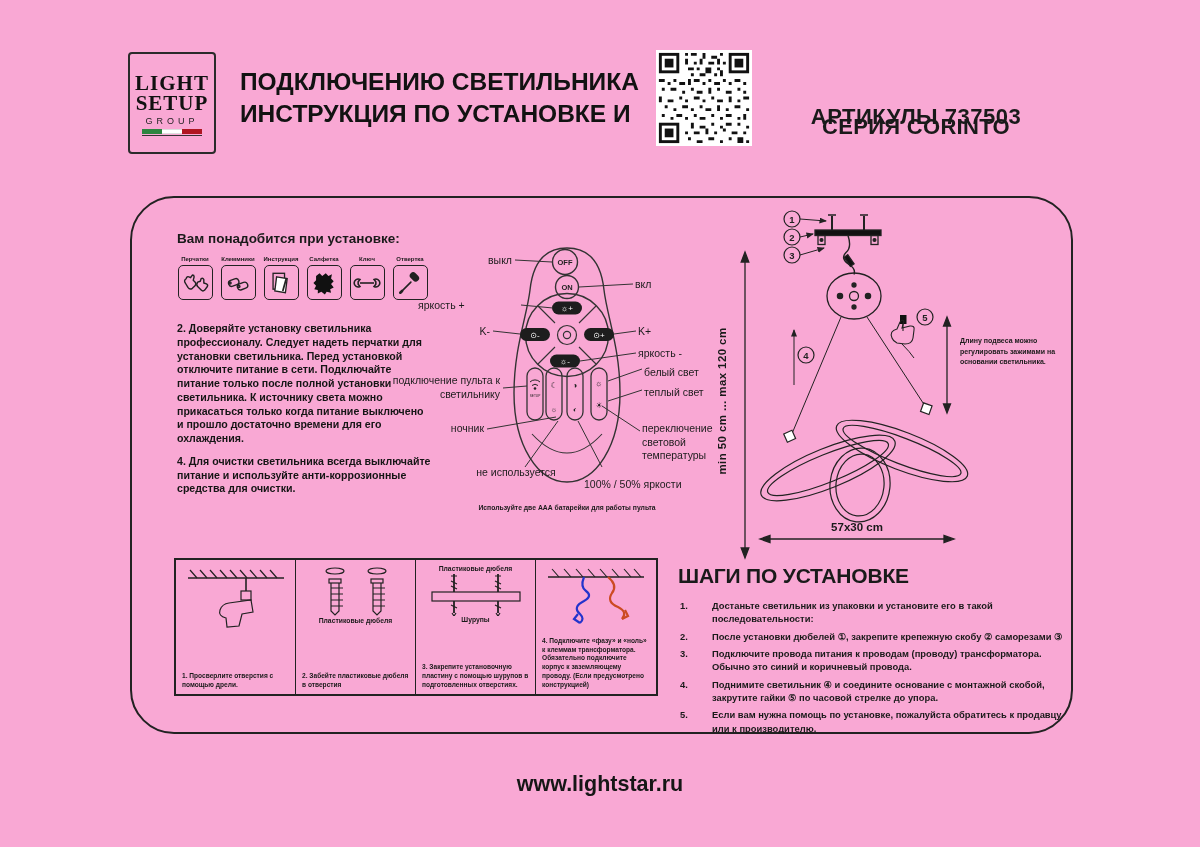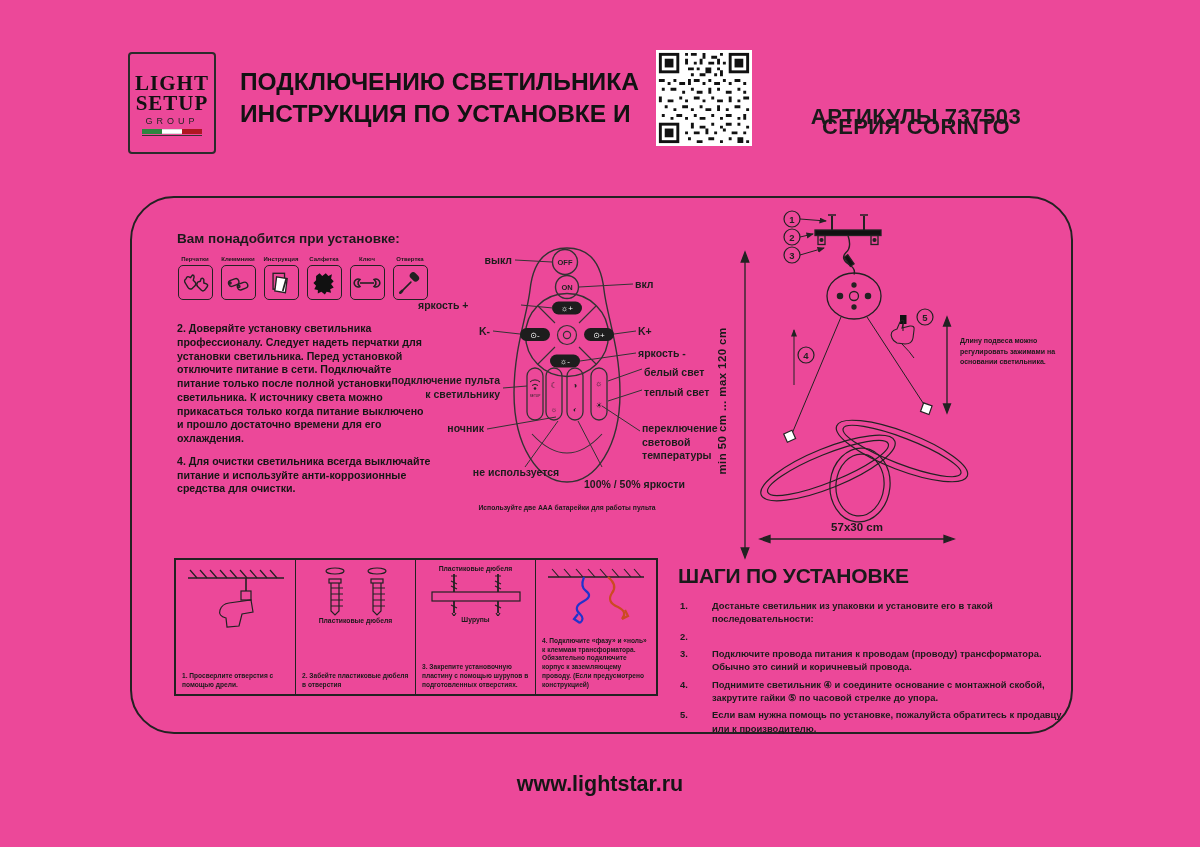--- a/index.html
+++ b/index.html
@@ -1,17 +1,17 @@
 <!DOCTYPE html>
 <html><head>
 <meta charset="utf-8">
 <style>
   * { margin:0; padding:0; box-sizing:border-box; }
   body { background:#fff; }
-  .page { position:relative; width:1200px; height:847px; background:#ec4899;
+  .page { position:relative; width:1200px; height:847px; background:#f9a8d4;
           font-family:"Liberation Sans", sans-serif; color:#1a1a1a; overflow:hidden; }
 
   
   .logo { position:absolute; left:128px; top:52px; width:88px; height:102px;
           border:2px solid #2b2b2b; border-radius:4px; display:flex; flex-direction:column;
           align-items:center; justify-content:center; padding-top:4px; }
   .logo-word { font-family:"Liberation Serif", serif; font-weight:700; font-size:21px;
                line-height:0.92; letter-spacing:1px; color:#111; }
   .logo-group { font-size:9px; letter-spacing:4px; margin-top:3px; color:#222; font-weight:400; }
   .logo-flag { display:flex; width:60px; height:5px; margin-top:3px; }
@@ -38,21 +38,21 @@
   .tool-label { font-size:6px; font-weight:700; height:9px; white-space:nowrap; }
   .tool-box { width:35px; height:35px; border:1.8px solid #222; border-radius:5px;
               display:flex; align-items:center; justify-content:center; }
   .safety { left:45px; top:124px; width:254px; }
   .safety p { font-size:10.6px; font-weight:700; line-height:1.3; margin-bottom:9px; color:#151515; }
 
   
   .diagram-svg { position:absolute; left:0; top:0; pointer-events:none; }
 
   
-  .rlabel { position:absolute; font-size:10.5px; font-weight:700; color:#1c1c1c; white-space:nowrap; }
+  .rlabel { position:absolute; font-size:10.5px; font-weight:400; color:#1c1c1c; white-space:nowrap; }
   .rlabel.wrap { white-space:normal; line-height:1.3; }
   .lbl-off        { left:280px; top:56px;  width:100px; text-align:right; }
   .lbl-on         { left:503px; top:80px; }
   .lbl-brightp    { left:286px; top:101px; width:100px; text-align:left; }
   .lbl-kminus     { left:258px; top:127px; width:100px; text-align:right; }
   .lbl-kplus      { left:506px; top:127px; }
   .lbl-brightm    { left:506px; top:149px; }
   .lbl-pair       { left:256px; top:176px; width:112px; text-align:right; }
   .lbl-night      { left:252px; top:224px; width:100px; text-align:right; }
   .lbl-notused    { left:328px; top:268px; width:112px; text-align:center; }
@@ -448,20 +448,21 @@
     </div>
 
     <div class="abs steps">
       <div class="steps-head">ШАГИ ПО УСТАНОВКЕ</div>
       <div class="step">
         <span class="step-num">1.</span>
         <span>Достаньте светильник из упаковки и установите его в такой последовательности:</span>
       </div>
       <div class="step">
         <span class="step-num">2.</span>
+        <span>После установки дюбелей ①, закрепите крепежную скобу ② саморезами ③</span>
       </div>
       <div class="step">
         <span class="step-num">3.</span>
         <span>Подключите провода питания к проводам (проводу) трансформатора. Обычно это синий и коричневый провода.</span>
       </div>
       <div class="step">
         <span class="step-num">4.</span>
         <span>Поднимите светильник ④ и соедините основание с монтажной скобой, закрутите гайки ⑤ по часовой стрелке до упора.</span>
       </div>
       <div class="step">

